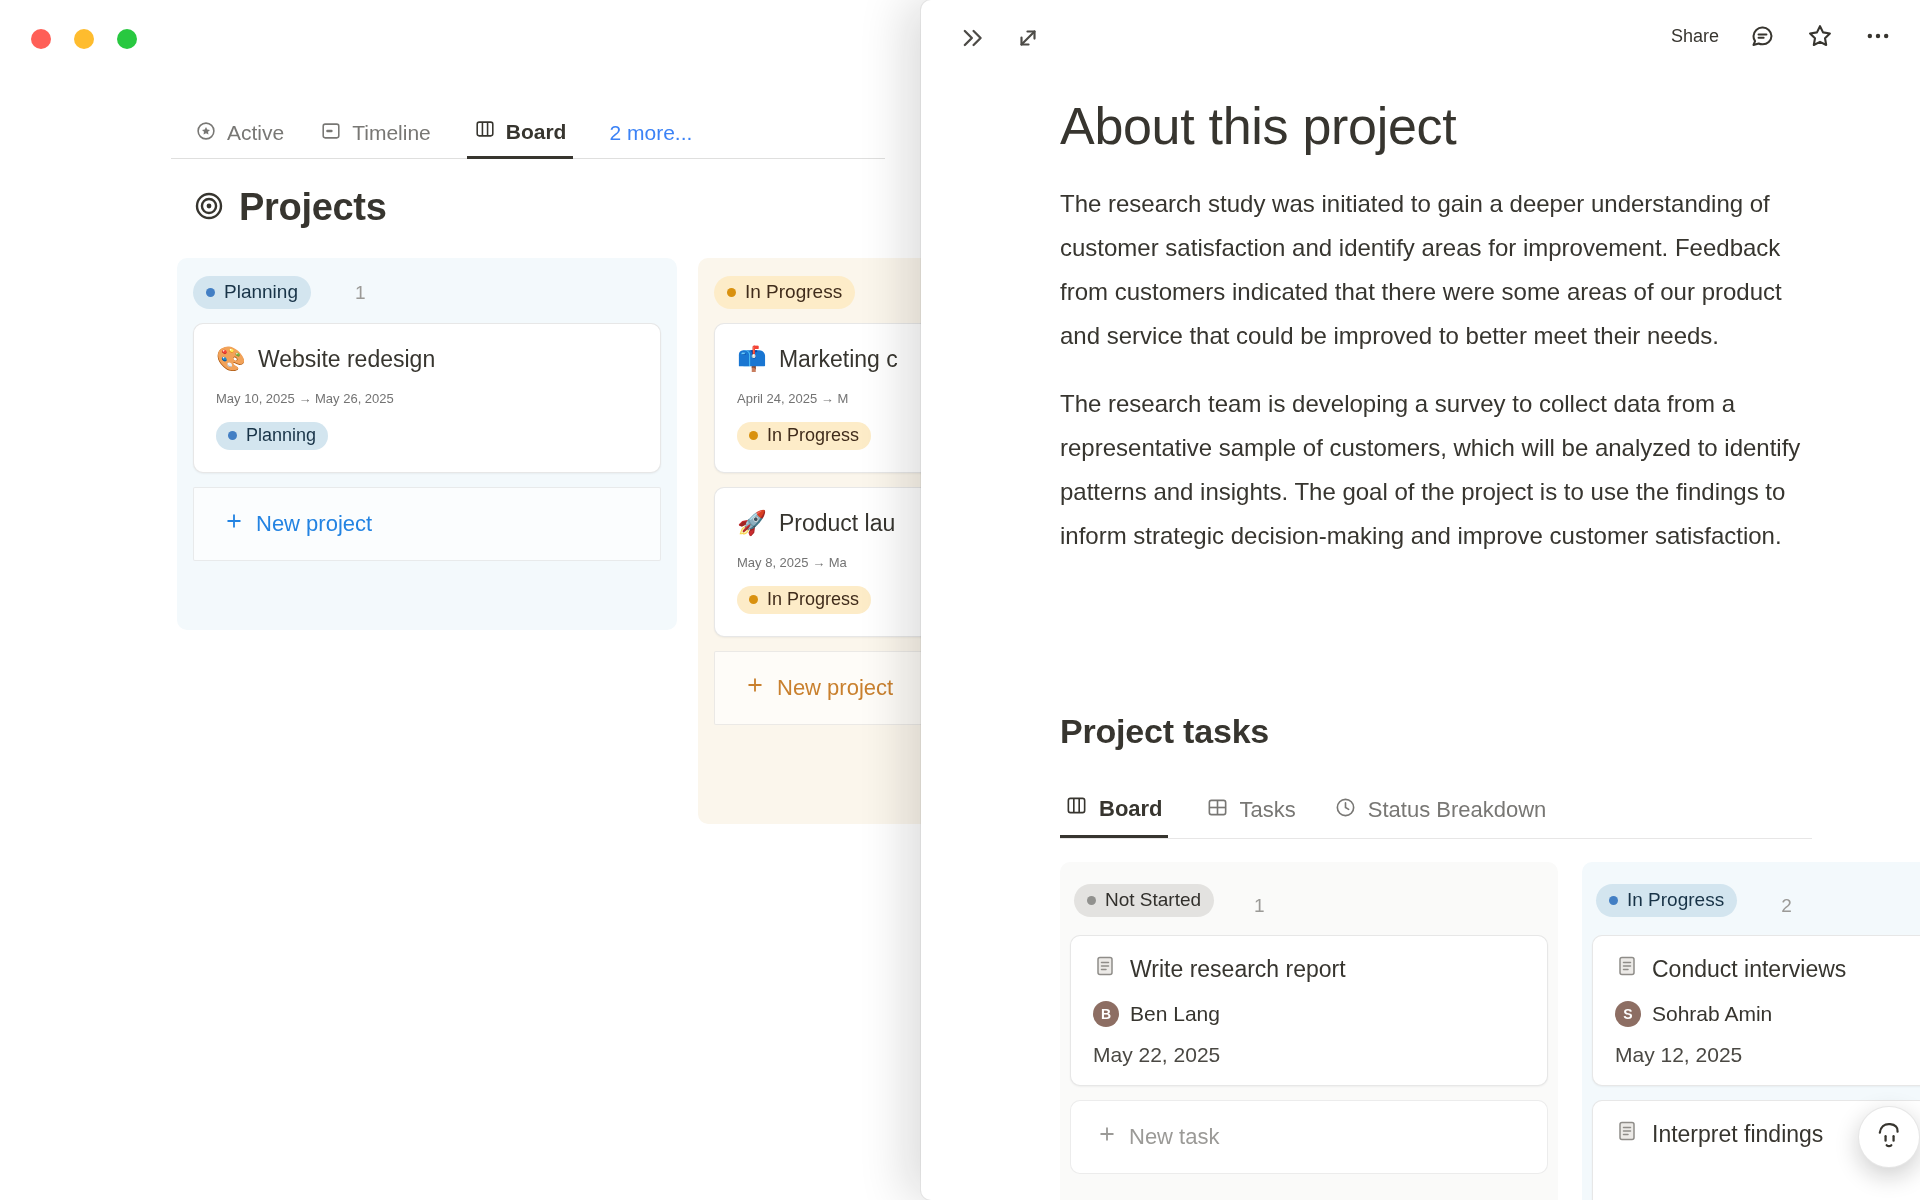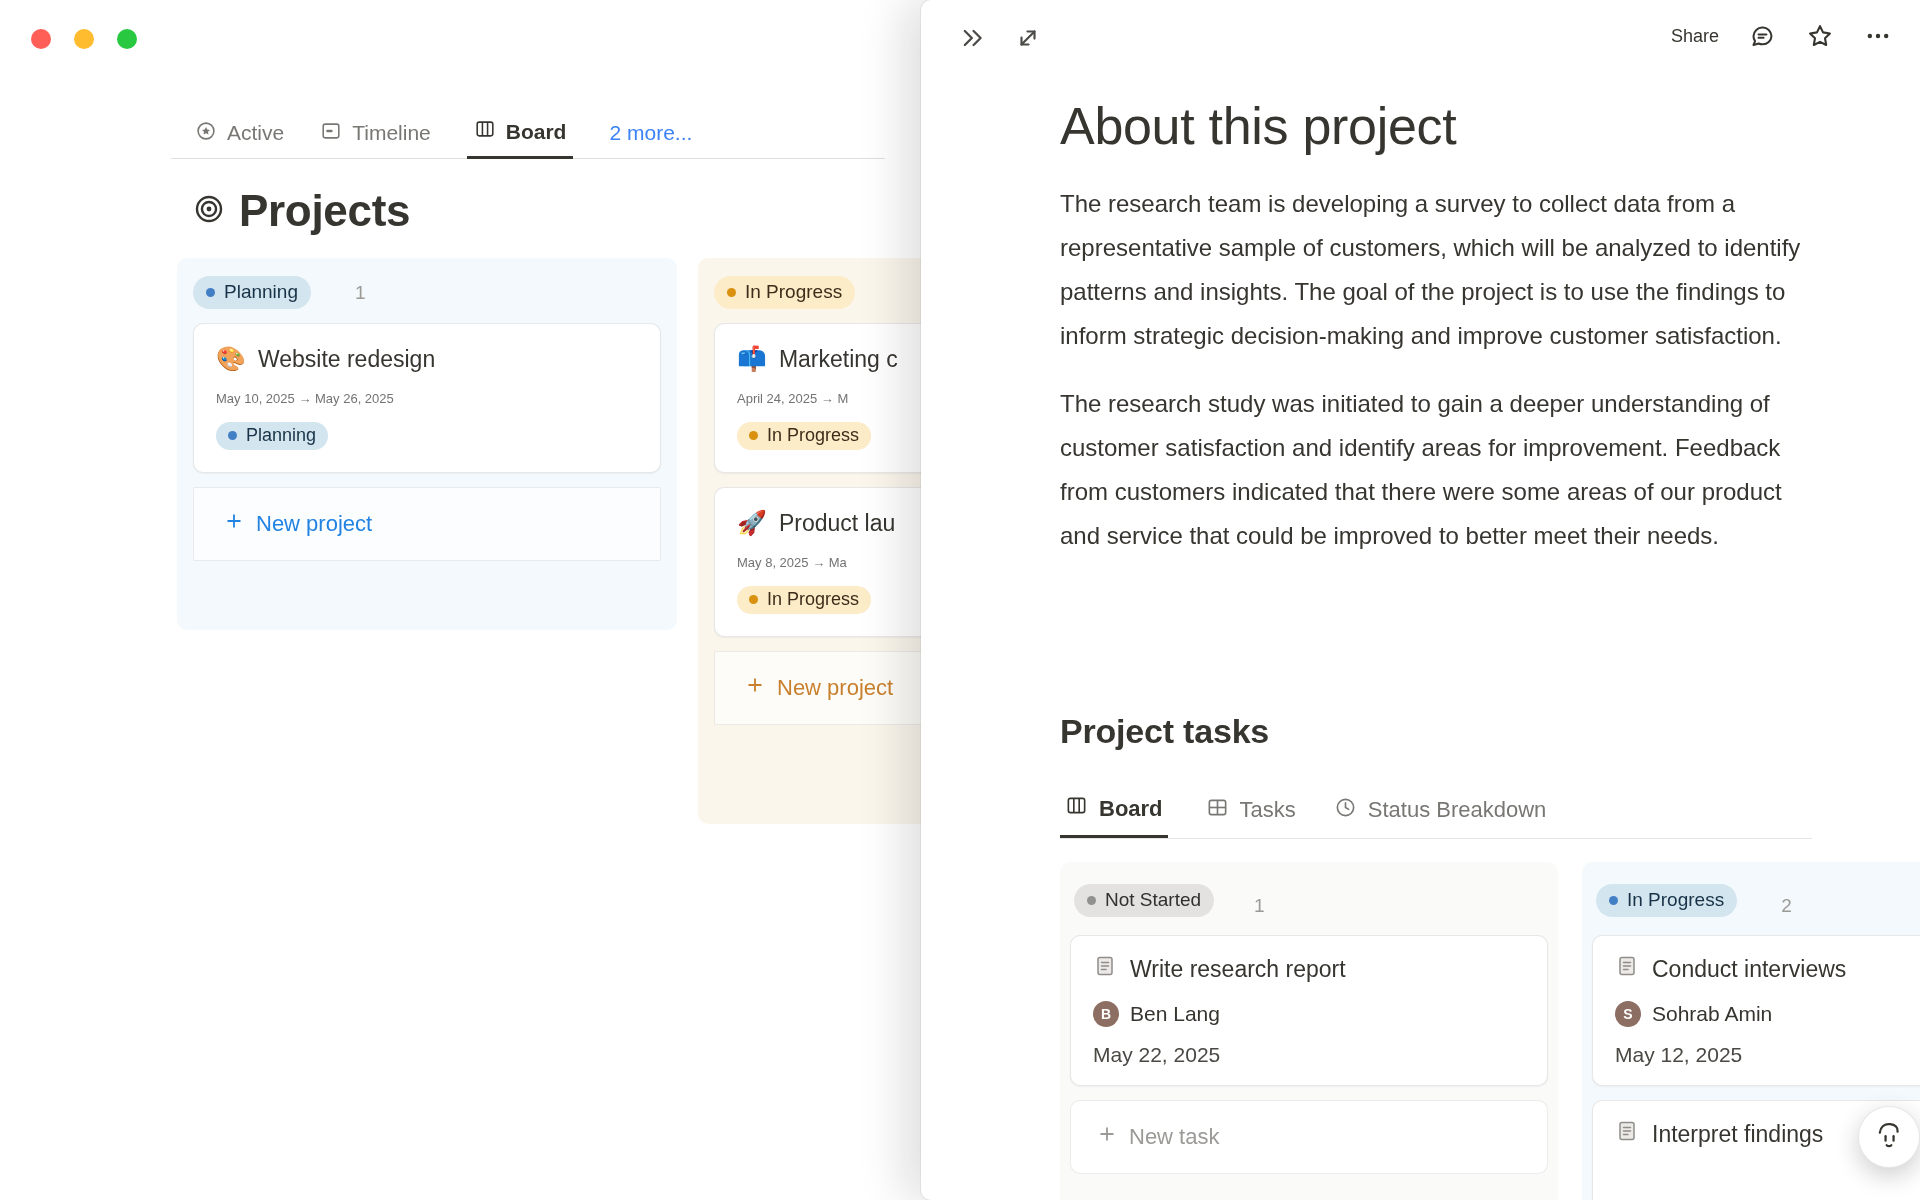--- a/index.html
+++ b/index.html
@@ -16,21 +16,21 @@
   .view-tabs { position:absolute; left:195px; top:107px; height:52px; display:flex; align-items:flex-end; gap:36px;
     font-size:21px; color:#787774; z-index:1; }
   .vtab { display:flex; align-items:center; gap:10px; height:52px; cursor:pointer; }
   .vtab svg { flex:0 0 auto; }
   .vtab.active { color:#37352f; font-weight:700; border-bottom:3px solid #37352f; padding:0 7px; }
   .vtab.more { color:#3b82f6; }
   .tabs-divider { position:absolute; left:171px; top:158px; width:714px; height:1px; background:rgba(55,53,47,0.16); }
 
   
   .page-title-row { position:absolute; left:193px; top:186px; display:flex; align-items:center; gap:14px; }
-  .page-title-row h1 { font-size:44px; font-weight:700; letter-spacing:-0.3px; }
+  .page-title-row h1 { font-size:38px; font-weight:700; letter-spacing:-0.3px; }
 
   
   .col { position:absolute; top:258px; border-radius:10px; }
   .col1 { left:177px; width:500px; height:372px; background:#f3f9fc; }
   .col2 { left:698px; width:500px; height:566px; background:#fbf6ec; }
   .col-head { display:flex; align-items:center; padding:18px 16px 14px; }
   .pill { display:inline-flex; align-items:center; gap:9px; border-radius:20px; padding:5px 13px 6px; font-size:19px; font-weight:500; white-space:nowrap; }
   .pill .dot { width:9px; height:9px; border-radius:50%; flex:0 0 auto; }
   .pill.blue { background:#d3e5ef; color:#183347; } .pill.blue .dot { background:#437fc4; }
   .pill.orange { background:#fdecc8; color:#402c1b; } .pill.orange .dot { background:#d9910f; }
@@ -257,22 +257,22 @@
         <svg width="28" height="28" viewBox="0 0 24 24" fill="#37352f">
           <circle cx="5" cy="12" r="1.9"></circle>
             <circle cx="12" cy="12" r="1.9"></circle>
             <circle cx="19" cy="12" r="1.9"></circle>
         </svg>
       </span>
     </div>
 
     <div class="peek-content">
       <h1 class="peek-title">About this project</h1>
+      <p class="peek-para">The research study was initiated to gain a deeper understanding of customer satisfaction and identify areas for improvement. Feedback from customers indicated that there were some areas of our product and service that could be improved to better meet their needs.</p>
       <p class="peek-para">The research team is developing a survey to collect data from a representative sample of customers, which will be analyzed to identify patterns and insights. The goal of the project is to use the findings to inform strategic decision-making and improve customer satisfaction.</p>
-      <p class="peek-para">The research study was initiated to gain a deeper understanding of customer satisfaction and identify areas for improvement. Feedback from customers indicated that there were some areas of our product and service that could be improved to better meet their needs.</p>
     </div>
 
     <h2 class="tasks-h2">Project tasks</h2>
 
     <div class="peek-tabs">
       <div class="ptab active">
         <span>
           <svg width="23" height="23" viewBox="0 0 24 24" fill="none" stroke="#37352f" stroke-width="1.7">
             <rect x="3.5" y="4.5" width="17" height="15" rx="2.2"></rect>
             <line x1="9.2" y1="4.5" x2="9.2" y2="19.5"></line>

